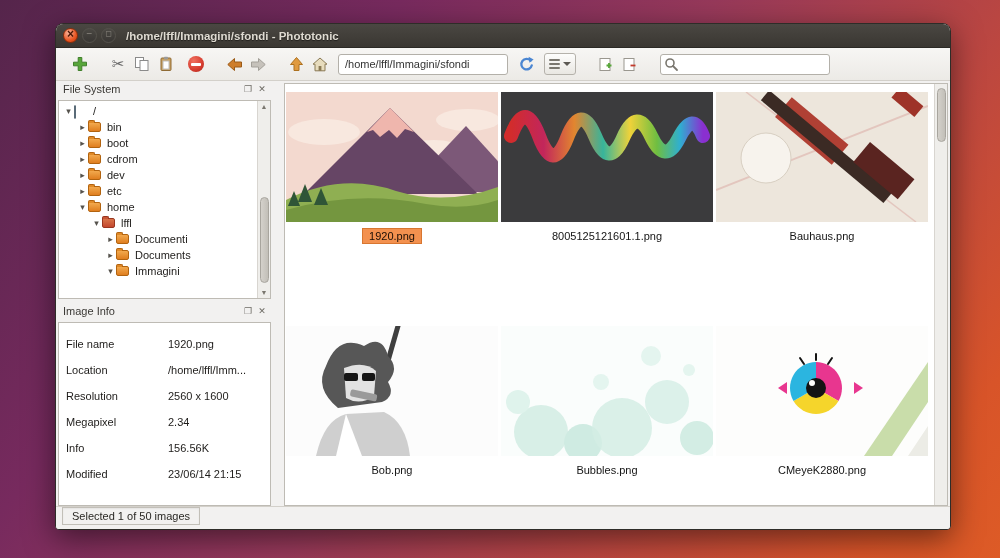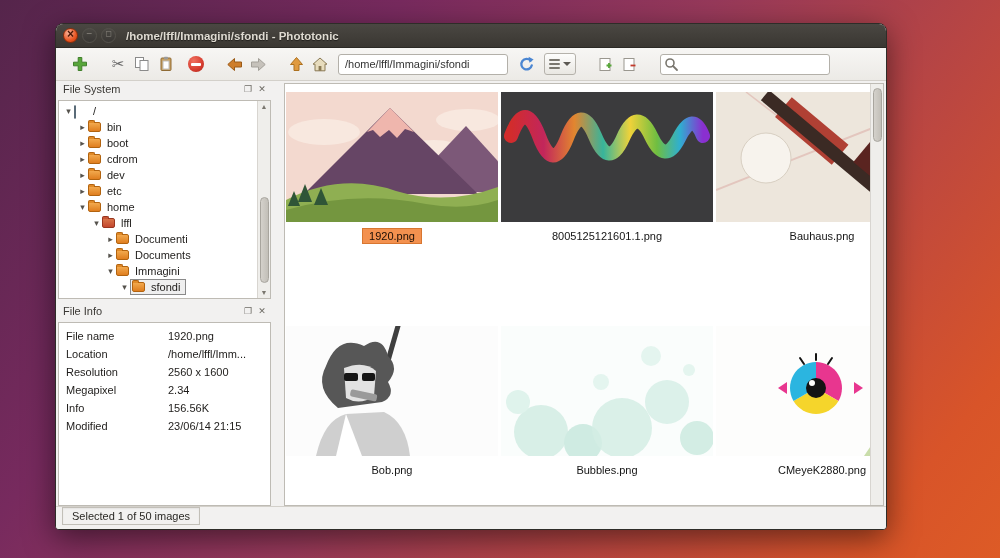--- a/index.html
+++ b/index.html
@@ -5,21 +5,21 @@
   * { box-sizing: border-box; margin: 0; padding: 0; }
   html,body { width:1000px; height:558px; overflow:hidden; }
   body {
     font-family: "Liberation Sans", sans-serif;
     background: linear-gradient(128deg, #55254B 0%, #772A5E 28%, #97395A 50%, #BC4740 72%, #D85429 90%, #DD5B26 100%);
     position: relative;
   }
 
   
   .window {
-    position:absolute; left:55px; top:23px; width:832px; height:507px;
+    position:absolute; left:55px; top:23px; width:896px; height:507px;
     background:#F2F1F0; border:1px solid #2E2C28;
     border-radius:8px 8px 4px 4px;
     box-shadow: 0 8px 30px rgba(0,0,0,.5);
     display:flex; flex-direction:column;
   }
 
   
   .titlebar {
     height:24px; flex:0 0 24px;
     background:linear-gradient(#4A4742,#3A3732);
@@ -94,21 +94,21 @@
   .tree-label { padding:0 2px; }
 
   
   .vscroll { position:absolute; top:0; right:0; bottom:0; width:13px; background:#EFEEEB; border-left:1px solid #D8D5D0; }
   .vscroll .arrow { position:absolute; left:0; right:0; height:11px; font-size:7px; color:#7A776F; text-align:center; line-height:11px; }
   .vscroll .arrow.up { top:0; } .vscroll .arrow.down { bottom:0; }
   .vthumb { position:absolute; left:2px; width:9px; background:linear-gradient(90deg,#D4D1CB,#C2BFB8); border:1px solid #A8A59E; border-radius:5px; }
 
   
   .info-table { padding:4px 0 0 0; }
-  .info-row { display:grid; grid-template-columns:102px 1fr; height:18px; align-items:center; font-size:11px; color:#1E1C1A; padding-left:7px; white-space:nowrap; }
+  .info-row { display:grid; grid-template-columns:102px 1fr; height:18px; align-items:center; font-size:11px; color:#1E1C1A; padding-left:7px; white-space:nowrap;margin-top:8px; }
 
   
   .thumb-view { flex:1; background:#fff; border:1px solid #BEBBB4; position:relative; overflow:hidden; min-width:0; }
   .thumb-grid {
     display:grid; grid-template-columns:repeat(3, 212px); column-gap:3px; row-gap:82px;
     padding:8px 0 0 1px; align-content:start;
   }
   .thumb-cell { display:flex; flex-direction:column; align-items:center; width:212px; }
   .thumb-img { width:212px; height:130px; overflow:hidden; display:block; }
   .thumb-img svg { display:block; }
@@ -282,39 +282,32 @@
             <div class="tree-row" style="--lv:3">
               <span class="tw col"></span>
               <span class="fold"></span>
               <span class="tree-label">Documents</span>
             </div>
             <div class="tree-row" style="--lv:3">
               <span class="tw exp"></span>
               <span class="fold"></span>
               <span class="tree-label">Immagini</span>
             </div>
-            <div class="tree-row" style="--lv:4">
-              <span class="tw exp"></span>
-              <span class="selbox">
-                <span class="fold"></span>
-                <span class="tree-label">sfondi</span>
-              </span>
-            </div>
           </div>
           <div class="vscroll">
             <span class="arrow up">▲</span>
             <span class="arrow down">▼</span>
             <span class="vthumb" style="top:96px; height:86px;"></span>
           </div>
         </div>
       </div>
 
       <div class="panel panel-ii">
         <div class="panel-header">
-          <span class="panel-title">File Info</span>
+          <span class="panel-title">Image Info</span>
           <span class="dock-btn">❐</span>
           <span class="dock-btn">✕</span>
         </div>
         <div class="panel-body">
           <div class="info-table">
             <div class="info-row">
               <span>File name</span>
                 <span>1920.png</span>
             </div>
             <div class="info-row">

